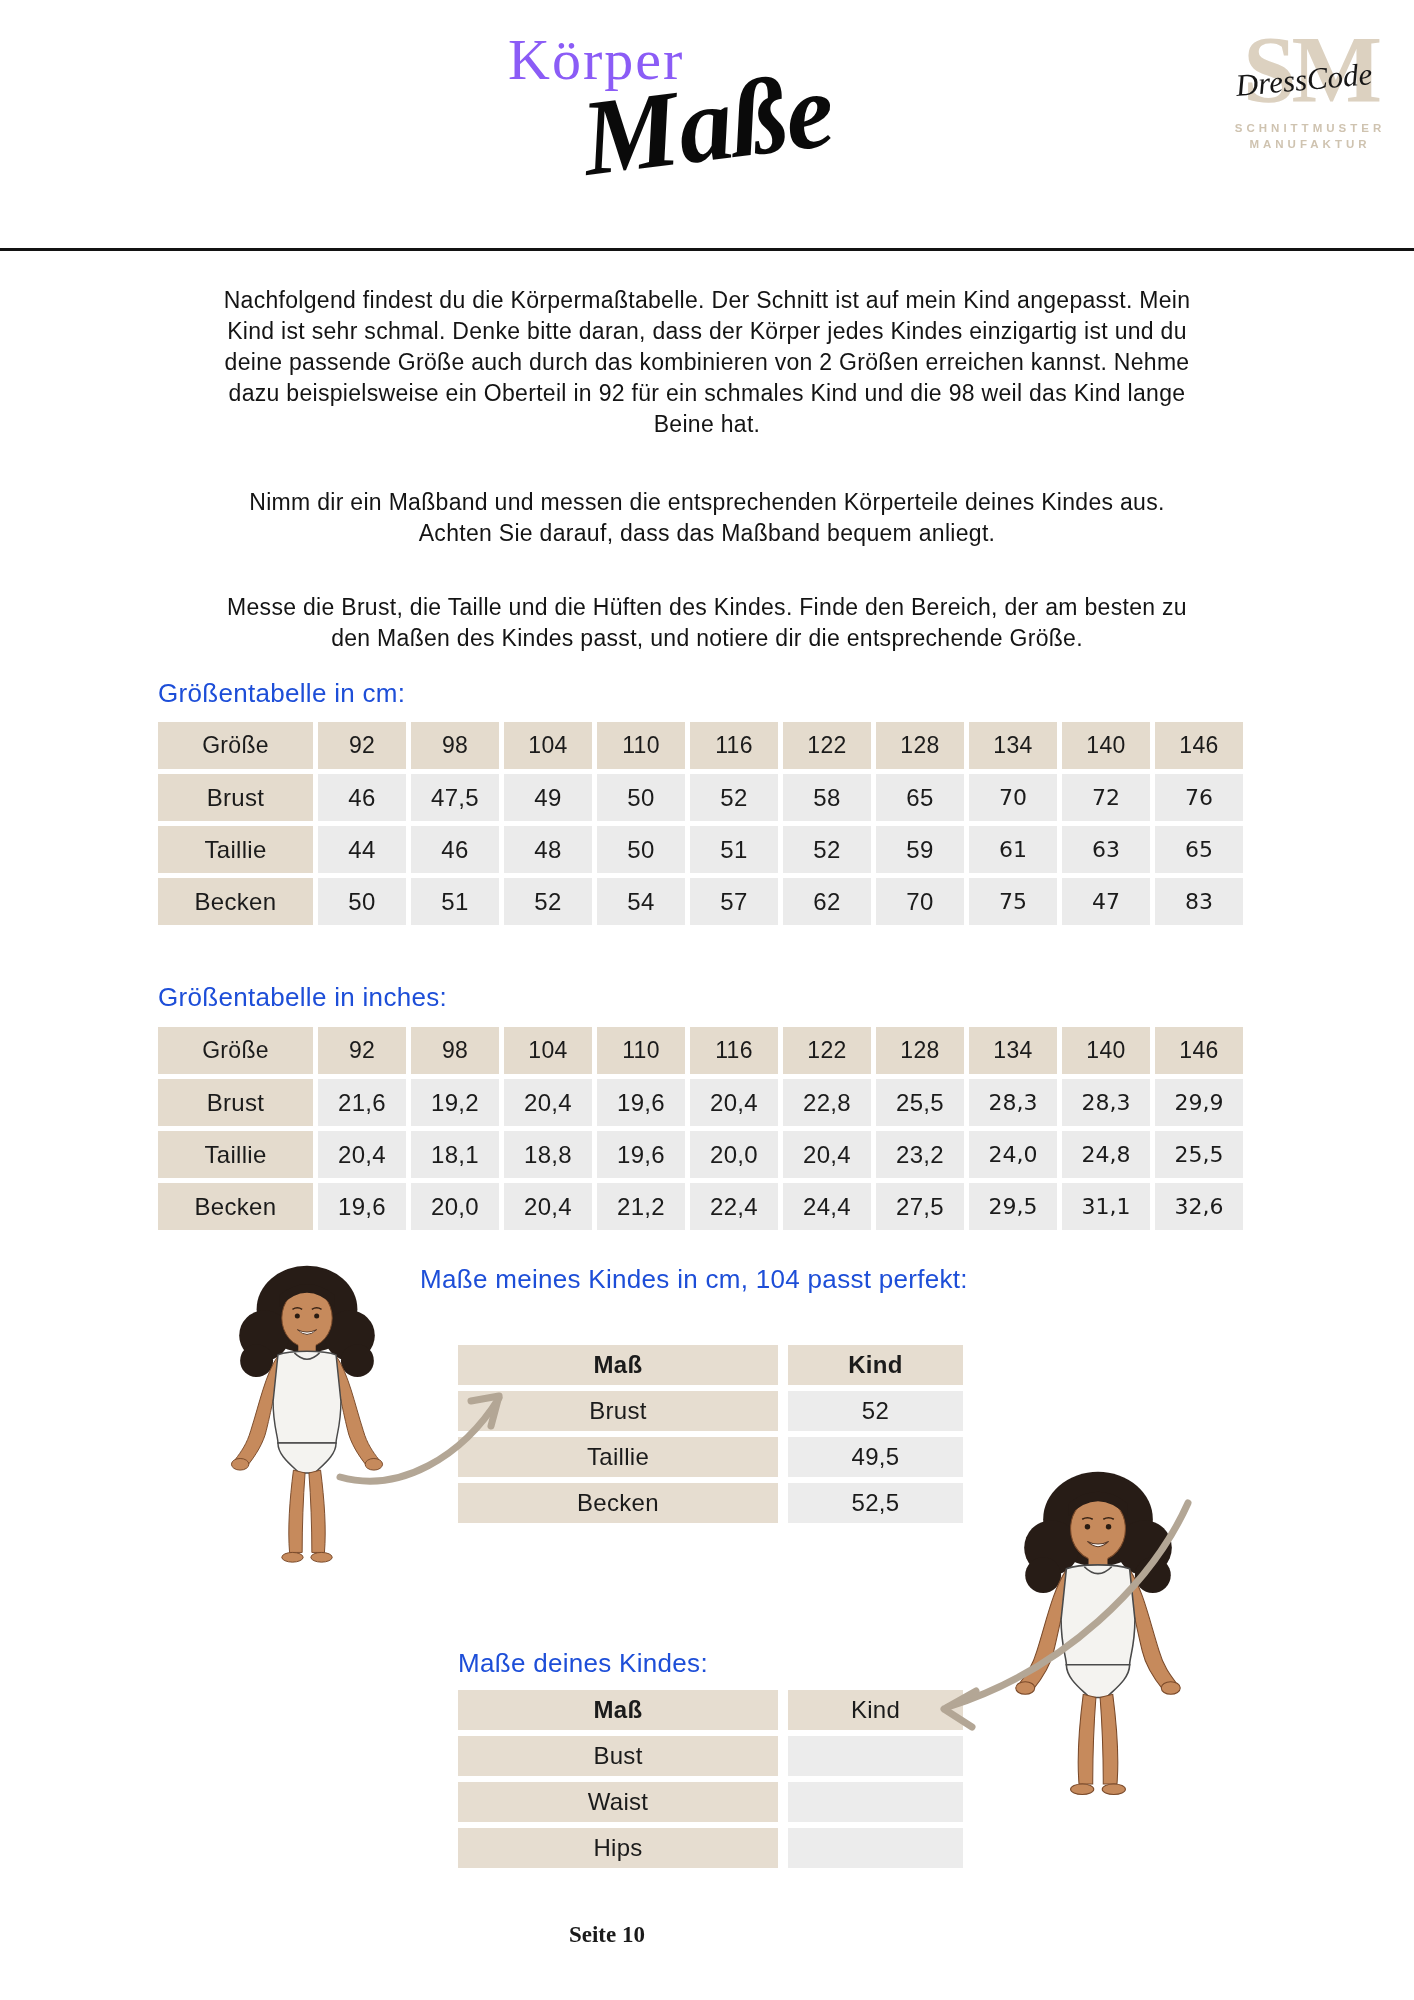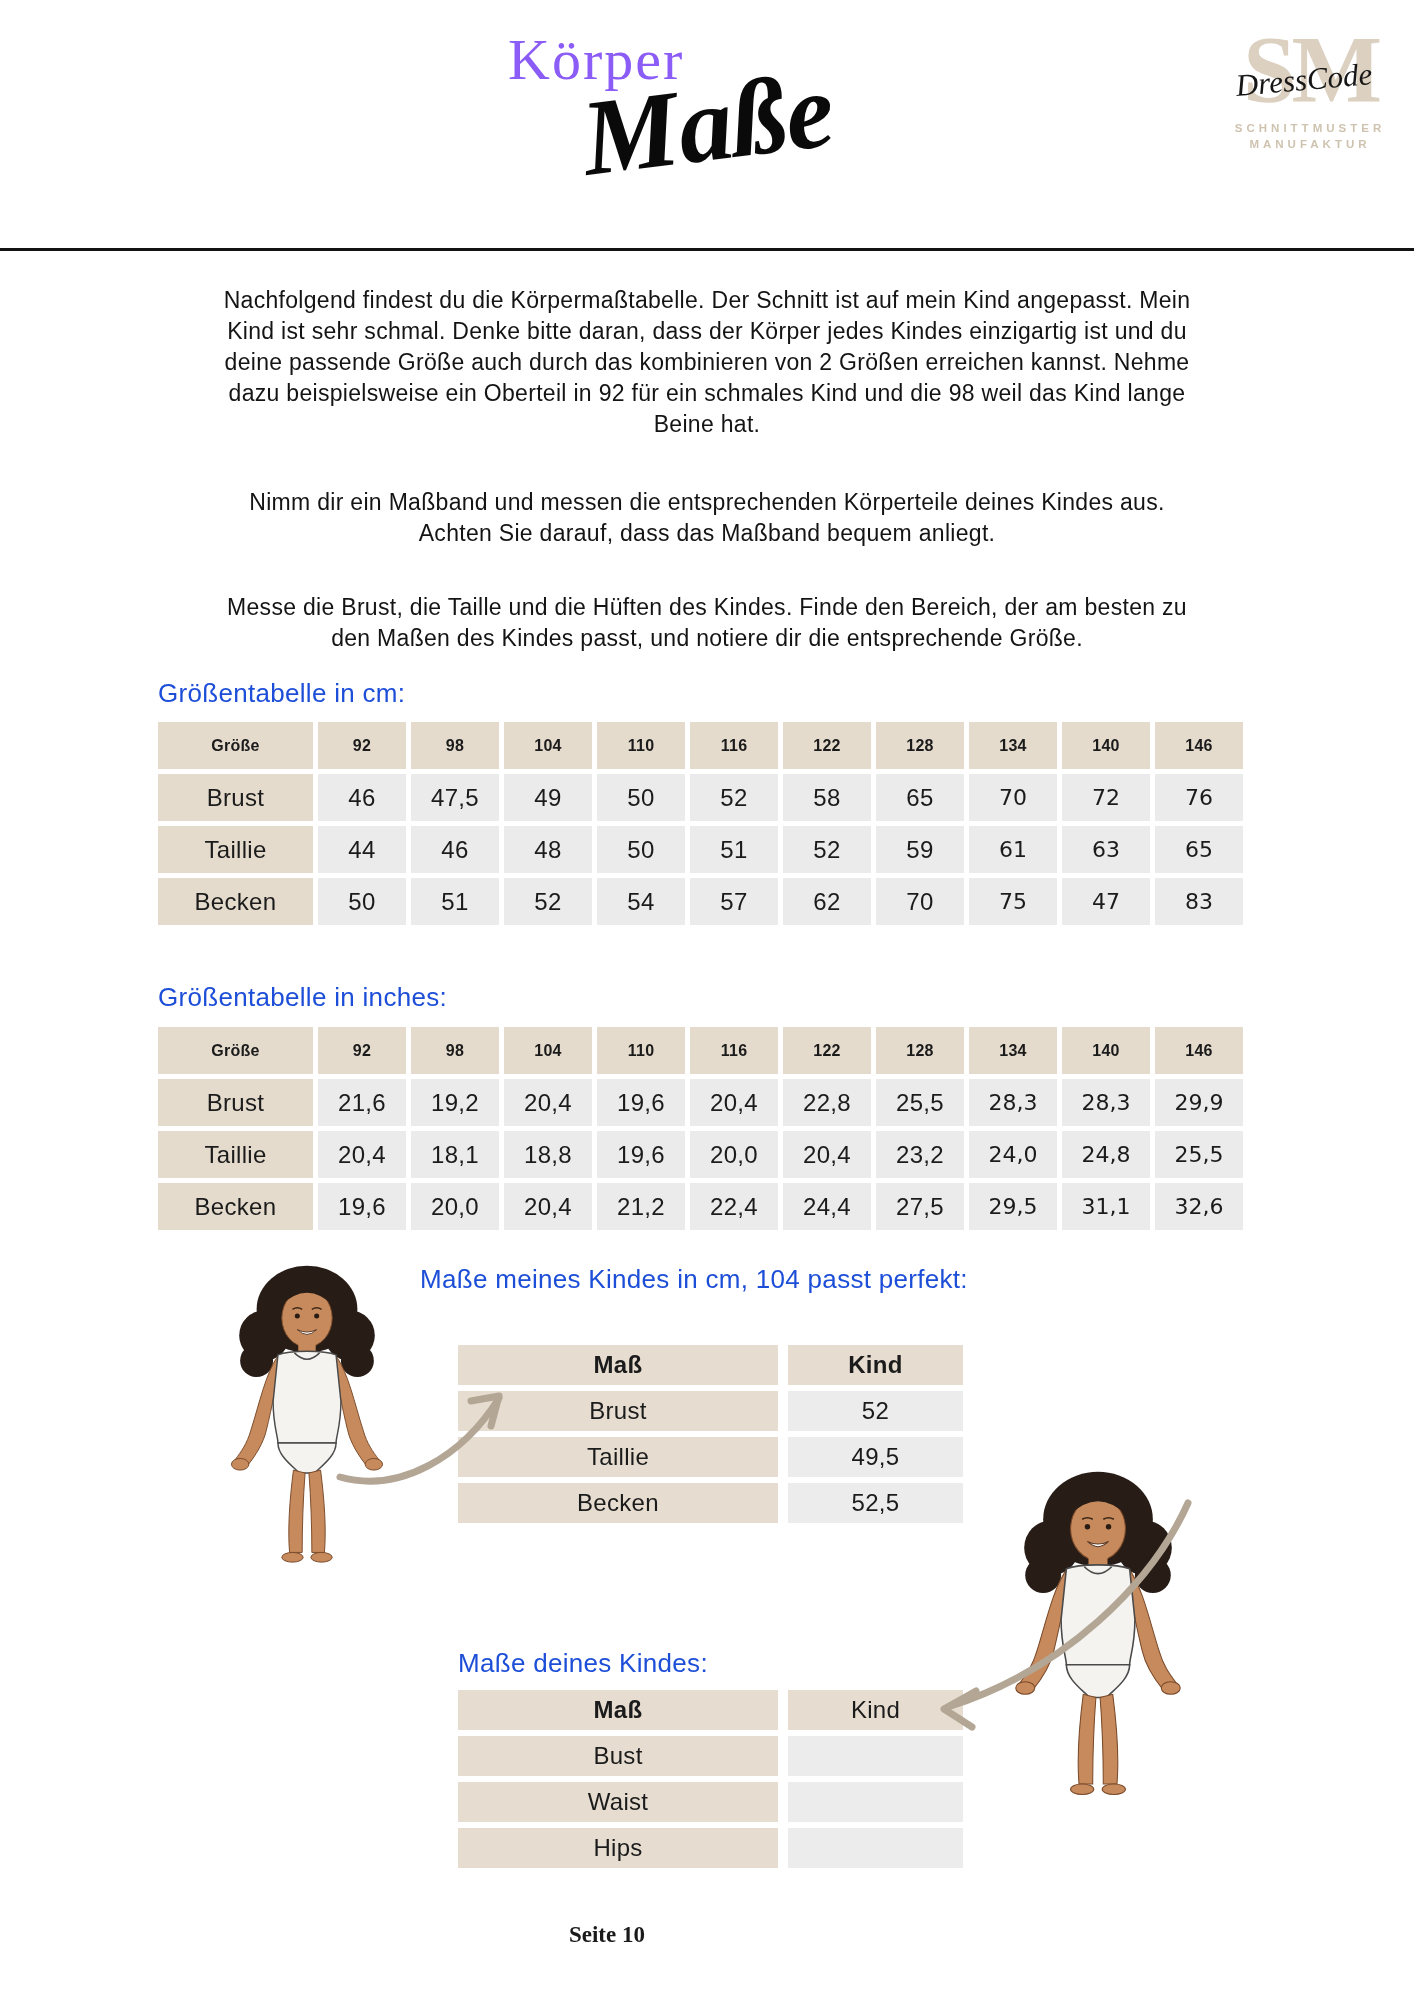--- a/index.html
+++ b/index.html
@@ -52,21 +52,21 @@
     position:absolute;display:grid;
     grid-template-columns:155px repeat(10, 88px);
     gap:5px;
   }
   #table-cm{left:158px;top:722px;}
   #table-in{left:158px;top:1027px;}
   .size-table .cell{
     height:47px;display:flex;align-items:center;justify-content:center;
     background:#ebebeb;font-size:24px;color:#1b1b1b;letter-spacing:0.3px;
   }
-  .size-table .cell.head{background:#e4dbcd;font-weight:700;font-size:16px;}
+  .size-table .cell.head{background:#e4dbcd;font-weight:400;font-size:23px;}
   .size-table .cell.label{background:#e4dbcd;font-weight:400;}
   .size-table .cell.alt{font-family:"DejaVu Sans", sans-serif;font-size:22px;letter-spacing:0;}
   
   .child-table{position:absolute;display:grid;grid-template-columns:320px 175px;gap:6px 10px;}
   #table-my{left:458px;top:1345px;}
   #table-your{left:458px;top:1690px;}
   .child-table .cell{
     height:40px;display:flex;align-items:center;justify-content:center;
     background:#ececec;font-size:24px;color:#1b1b1b;letter-spacing:0.3px;
   }

